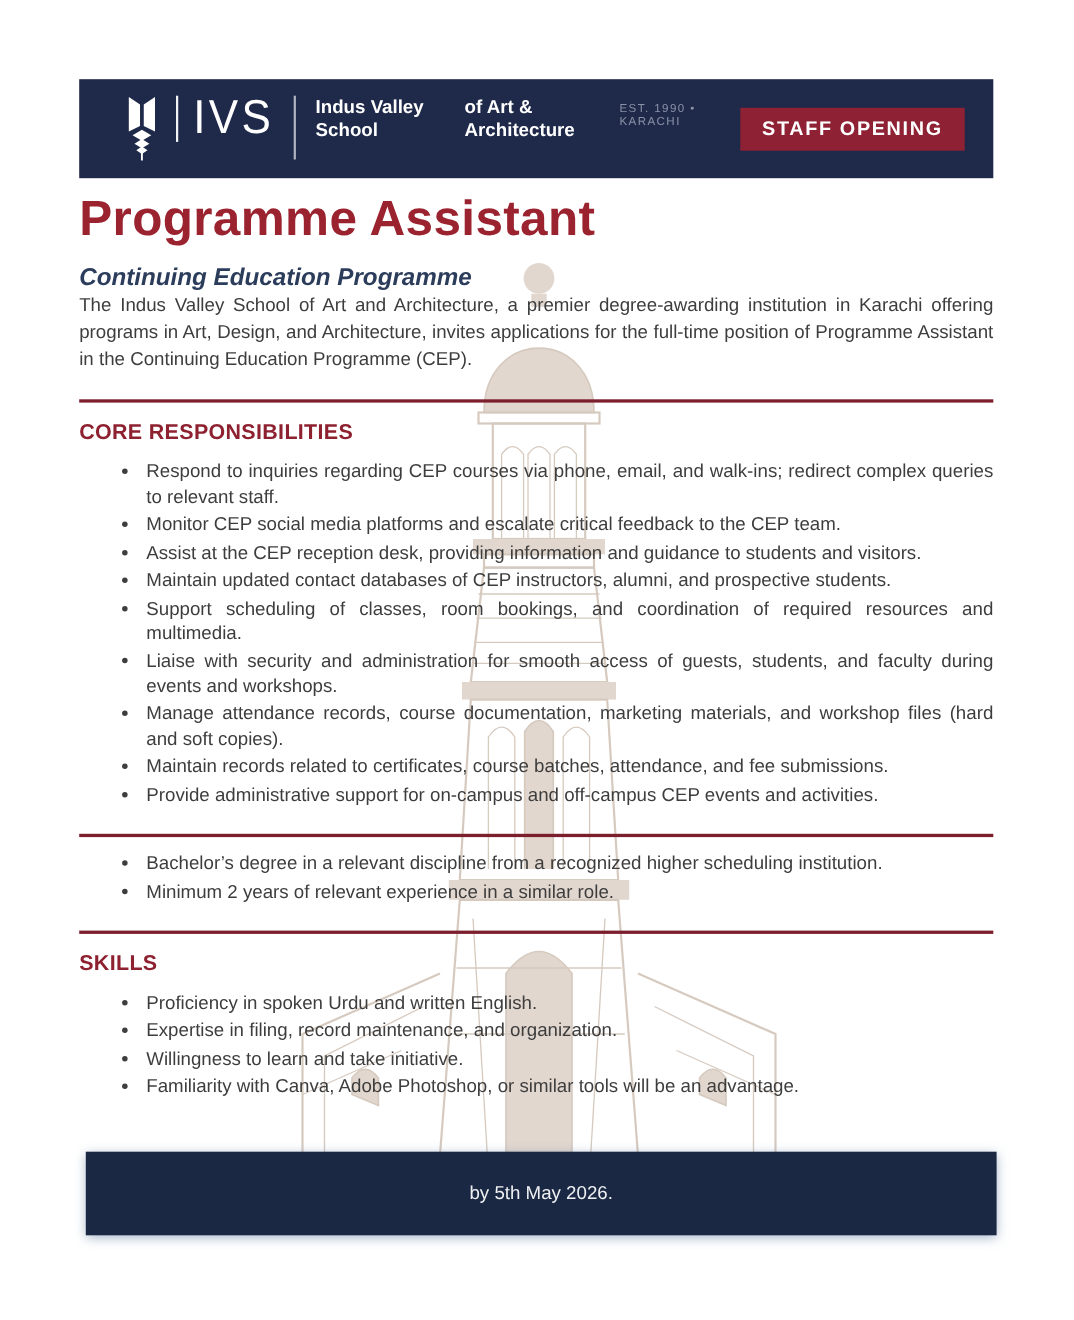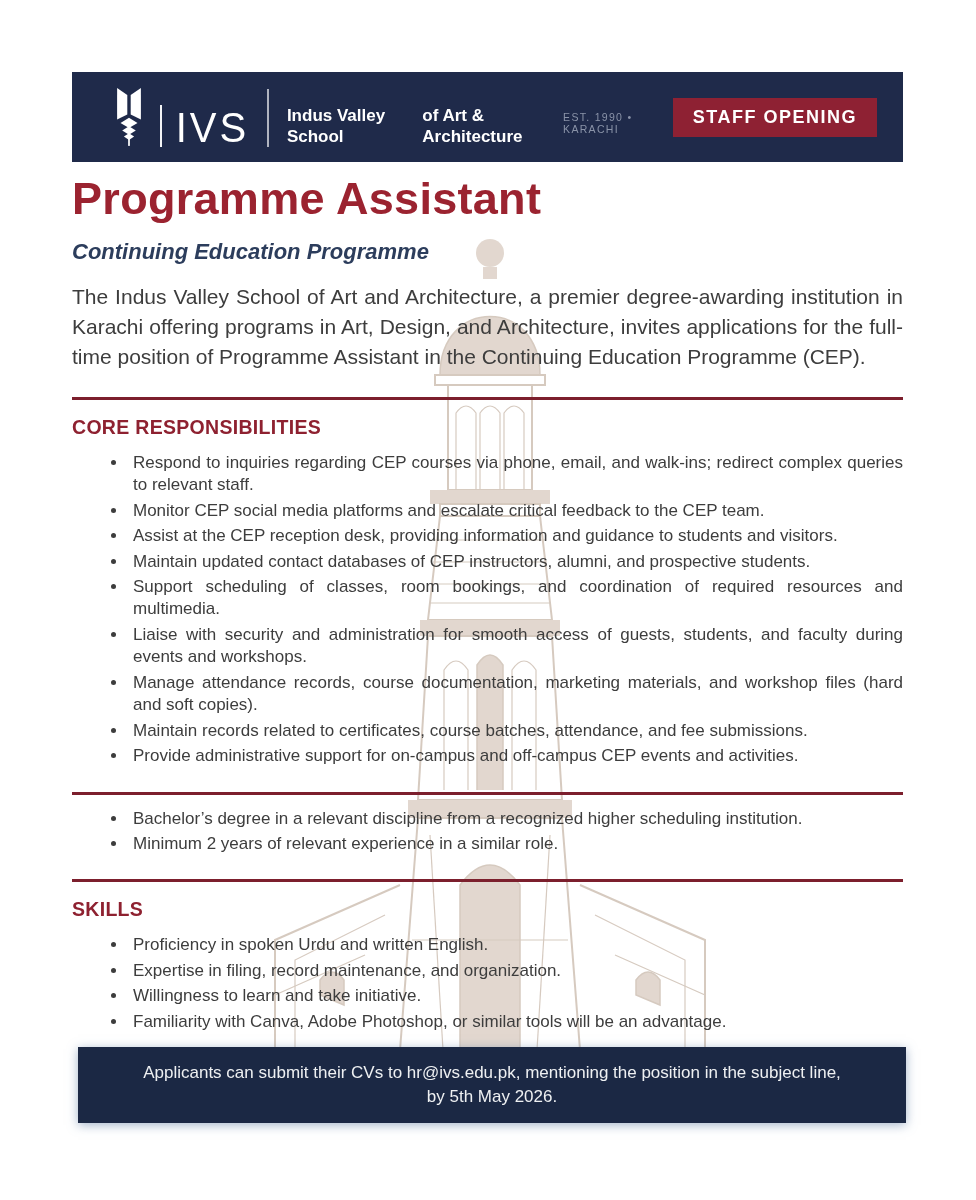--- a/index.html
+++ b/index.html
@@ -10,37 +10,37 @@
   .watermark{position:absolute;left:215px;top:235px;width:550px;height:815px;z-index:0;opacity:.85;}
   .wm-fill{fill:var(--watermark-fill);stroke:none;}
   .wm-line{fill:none;stroke:var(--watermark-stroke);stroke-width:2;}
   .wm-thin{fill:none;stroke:var(--watermark-stroke);stroke-width:1.2;}
   .wm-both{fill:var(--watermark-fill);stroke:var(--watermark-stroke);stroke-width:1.5;}
 
   
   .topbar{position:absolute;left:72px;top:72px;width:831px;height:90px;background:var(--navy);
     display:flex;align-items:center;justify-content:space-between;box-sizing:border-box;
     padding:0 26px 0 40px;z-index:2;}
-  .logo-group{display:flex;align-items:flex-end;}
+  .logo-group{display:flex;align-items:flex-start;}
   .logo-icon{width:34px;height:60px;flex:0 0 auto;}
   .vline{width:2px;background:rgba(255,255,255,.95);margin:0 14px;}
   .v1{height:42px;}
   .v2{height:58px;background:rgba(255,255,255,.65);margin:0 18px;}
   .logo-text{color:#fff;font-size:40px;font-weight:400;letter-spacing:3px;line-height:1;transform:scaleY(1.08);}
   .school-block{display:flex;flex-direction:row;}
   .school-line{color:#fff;font-weight:700;font-size:17px;line-height:1.25;}
   .tagline{color:var(--tagline);font-size:10.5px;letter-spacing:1.3px;margin-top:6px;}
   .badge{background:var(--maroon);color:#fff;font-weight:700;font-size:18px;letter-spacing:1.5px;
     padding:9px 20px;white-space:nowrap;}
 
   
   .content{position:absolute;left:72px;top:174px;width:831px;z-index:1;}
   .title{margin:0;font-size:45px;font-weight:700;color:var(--title-maroon);letter-spacing:.3px;line-height:1.1;}
   .subtitle{margin-top:15px;font-size:22px;font-style:italic;font-weight:700;color:var(--subtitle-navy);}
-  .intro{margin:17px 0 0;font-size:21px;line-height:1.45;color:var(--text);text-align:justify;}
+  .intro{margin:1px 0 0;font-size:17px;line-height:1.45;color:var(--text);text-align:justify;}
   .rule{border:none;border-top:3px solid var(--rule);margin:24px 0 0;}
   .section-heading{margin:16px 0 0;font-size:19.5px;font-weight:700;color:var(--heading-maroon);letter-spacing:.3px;}
   .bullet-list{margin:13px 0 0;padding-left:56px;font-size:17px;line-height:1.32;color:var(--text);}
   .bullet-list li{text-align:justify;margin-bottom:3px;padding-left:5px;}
 
   
   .footer{position:absolute;left:78px;top:1047px;width:828px;height:76px;background:var(--navy-footer);
     z-index:2;display:flex;flex-direction:column;align-items:center;justify-content:center;gap:4px;
     color:#eef0f2;font-size:17px;box-shadow:0 2px 10px rgba(90,120,160,.55);}
 </style>
@@ -137,17 +137,16 @@
         <ul class="bullet-list">
           <li>Proficiency in spoken Urdu and written English.</li>
           <li>Expertise in filing, record maintenance, and organization.</li>
           <li>Willingness to learn and take initiative.</li>
           <li>Familiarity with Canva, Adobe Photoshop, or similar tools will be an advantage.</li>
         </ul>
       </div>
   </main>
 
   <footer class="footer">
-    <div>Applicants can submit their CVs to hr@ivs.edu.pk, mentioning the position in the subject line,</div>
     <div>by 5th May 2026.</div>
   </footer>
 
 </div>
 
 </body></html>

